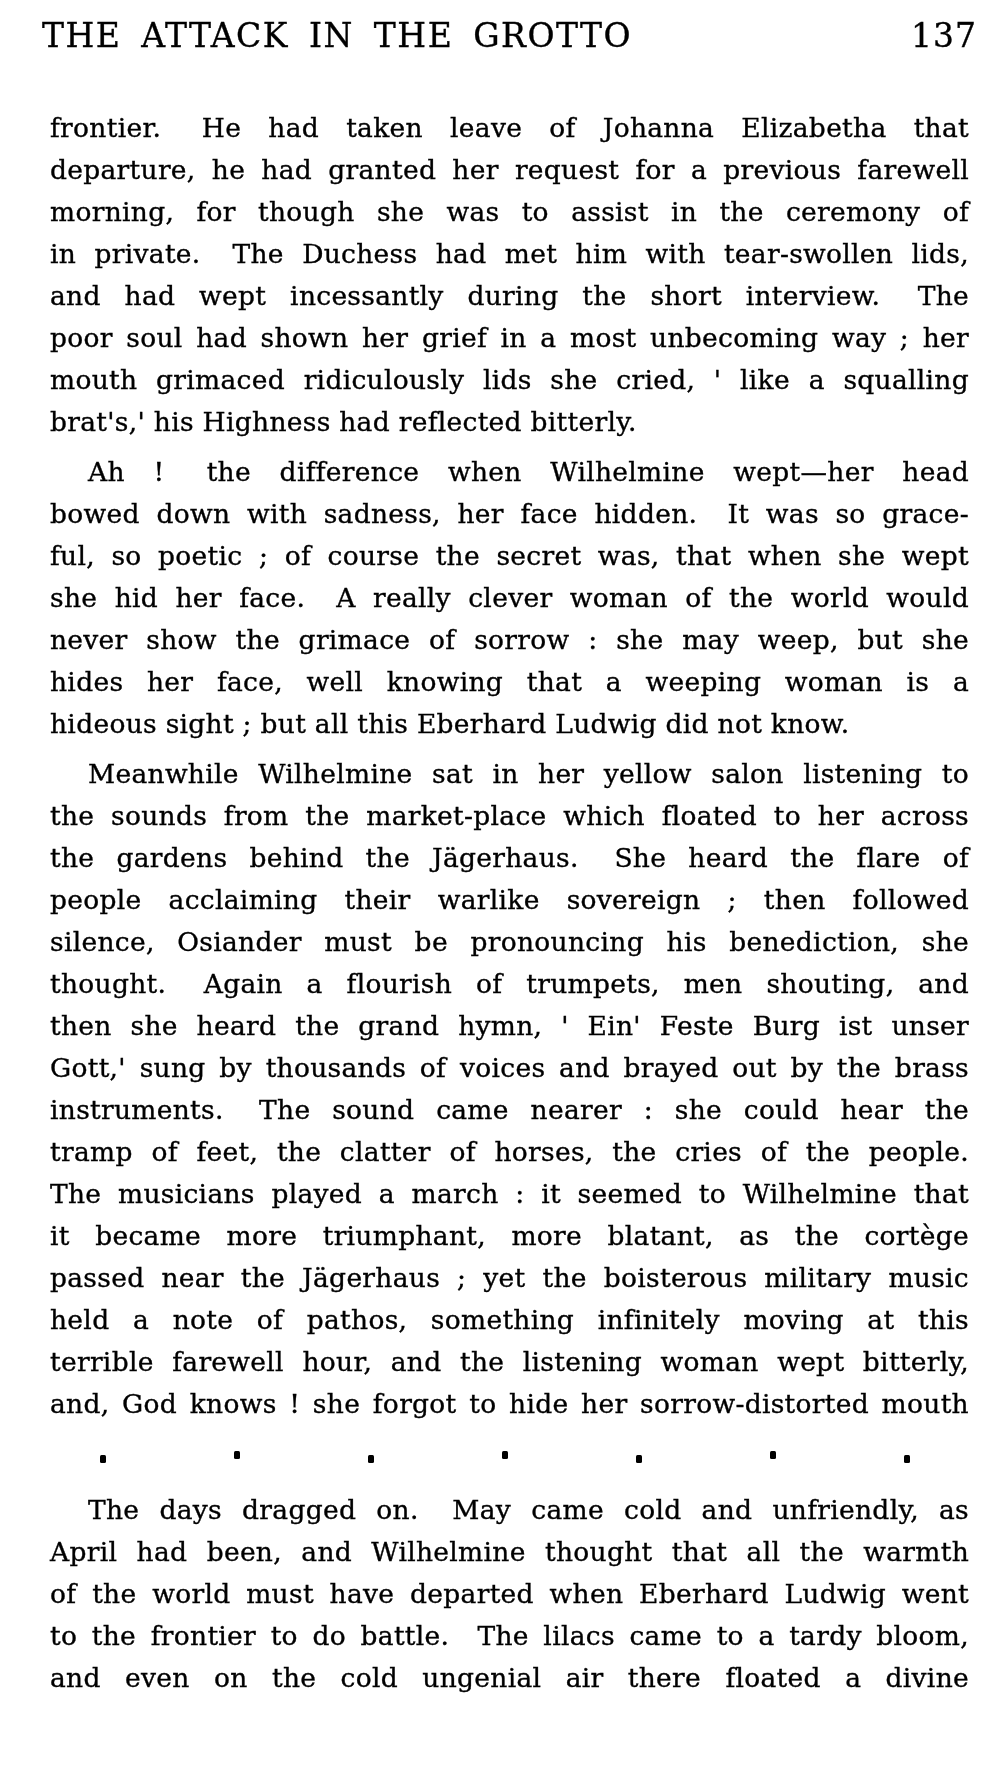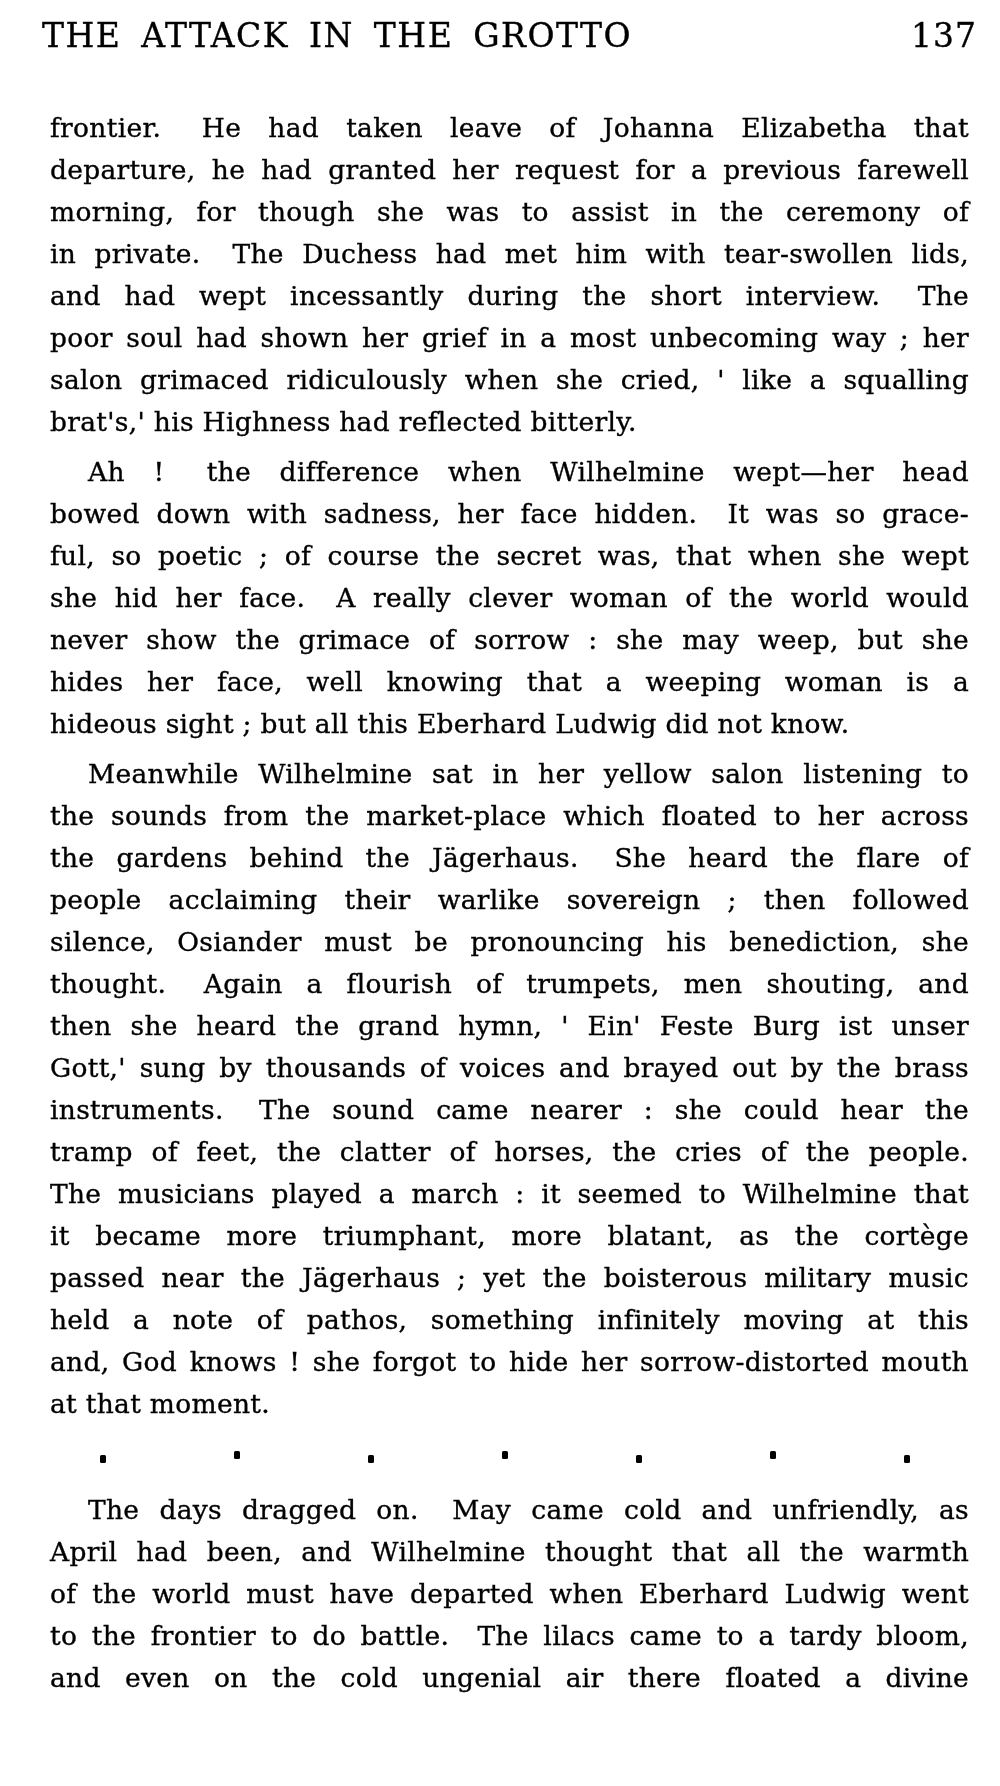--- a/index.html
+++ b/index.html
@@ -77,21 +77,21 @@
     <span class="page-number">137</span>
   </div>
   <div class="body-text">
       <div class="paragraph">
         <div class="line">frontier.  He had taken leave of Johanna Elizabetha that</div>
         <div class="line">departure, he had granted her request for a previous farewell</div>
         <div class="line">morning, for though she was to assist in the ceremony of</div>
         <div class="line">in private.  The Duchess had met him with tear-swollen lids,</div>
         <div class="line">and had wept incessantly during the short interview.  The</div>
         <div class="line">poor soul had shown her grief in a most unbecoming way ; her</div>
-        <div class="line">salon grimaced ridiculously when she cried, ' like a squalling</div>
+        <div class="line">mouth grimaced ridiculously lids she cried, ' like a squalling</div>
         <div class="line para-end">brat's,' his Highness had reflected bitterly.</div>
       </div>
       <div class="paragraph">
         <div class="line indent">Ah !  the difference when Wilhelmine wept—her head</div>
         <div class="line">bowed down with sadness, her face hidden.  It was so grace-</div>
         <div class="line">ful, so poetic ; of course the secret was, that when she wept</div>
         <div class="line">she hid her face.  A really clever woman of the world would</div>
         <div class="line">never show the grimace of sorrow : she may weep, but she</div>
         <div class="line">hides her face, well knowing that a weeping woman is a</div>
         <div class="line para-end">hideous sight ; but all this Eberhard Ludwig did not know.</div>
@@ -104,22 +104,22 @@
         <div class="line">silence, Osiander must be pronouncing his benediction, she</div>
         <div class="line">thought.  Again a flourish of trumpets, men shouting, and</div>
         <div class="line">then she heard the grand hymn, ' Ein' Feste Burg ist unser</div>
         <div class="line">Gott,' sung by thousands of voices and brayed out by the brass</div>
         <div class="line">instruments.  The sound came nearer : she could hear the</div>
         <div class="line">tramp of feet, the clatter of horses, the cries of the people.</div>
         <div class="line">The musicians played a march : it seemed to Wilhelmine that</div>
         <div class="line">it became more triumphant, more blatant, as the cortège</div>
         <div class="line">passed near the Jägerhaus ; yet the boisterous military music</div>
         <div class="line">held a note of pathos, something infinitely moving at this</div>
+        <div class="line">terrible farewell hour, and the listening woman wept bitterly,</div>
         <div class="line">and, God knows ! she forgot to hide her sorrow-distorted mouth</div>
-        <div class="line para-end">at that moment.</div>
       </div>
       <div class="dots-break">
         <span class="dot"></span>
         <span class="dot"></span>
         <span class="dot"></span>
         <span class="dot"></span>
         <span class="dot"></span>
         <span class="dot"></span>
         <span class="dot"></span>
       </div>

